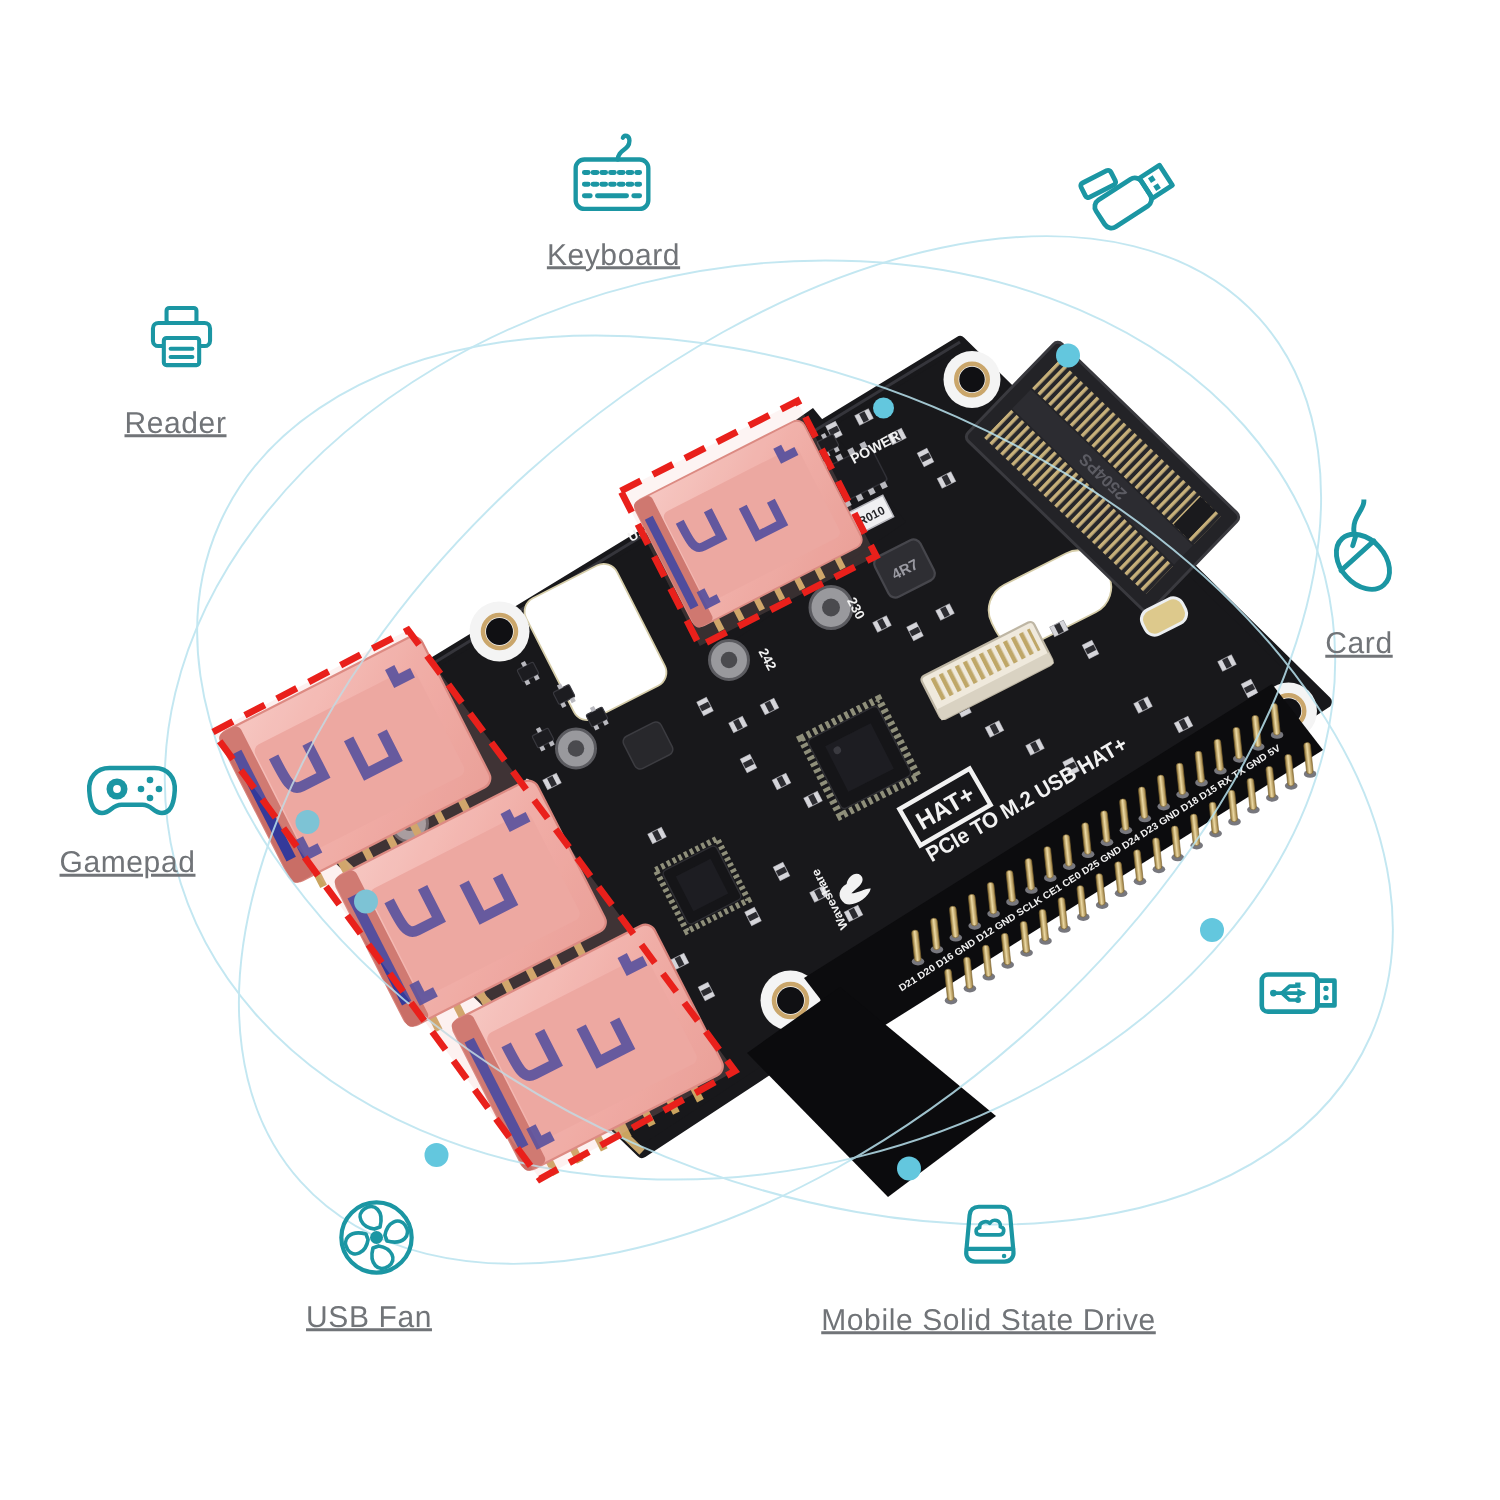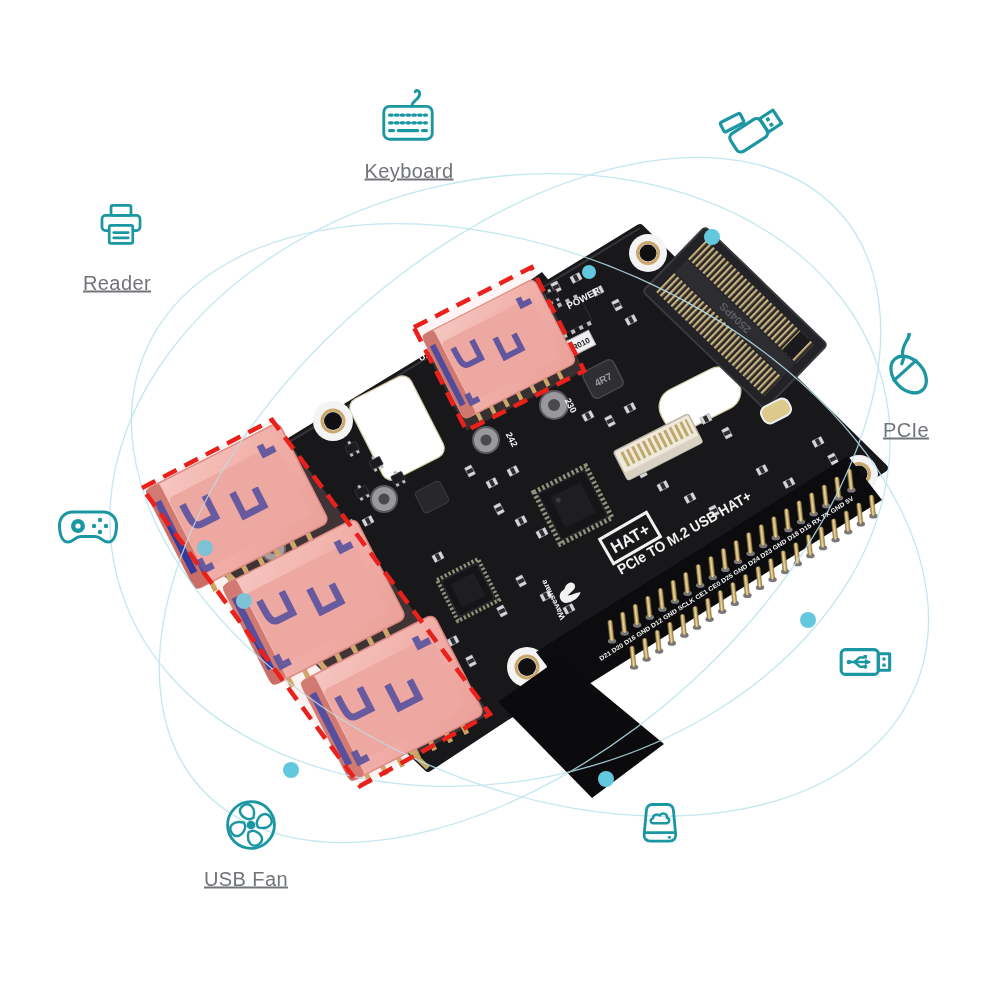--- a/index.html
+++ b/index.html
@@ -395,33 +395,34 @@
 <div class="pz" style="left:913px;top:368px">
   <svg class="icn" width="70" height="70" viewBox="0 0 64 64">
     <g transform="translate(28,38) rotate(-42)">
       <ellipse cx="0" cy="0" rx="13.5" ry="19"></ellipse>
       <line x1="-13.5" y1="-5" x2="13.5" y2="-5"></line>
       <line x1="2" y1="-11.5" x2="7" y2="-14.5"></line>
       <path d="M8,-17 C14,-26 24,-22 27,-30"></path>
     </g>
   </svg>
 </div>
-<div class="pz-label" style="left:906px;top:430px">PCIe</div>
+<div class="pz-label" style="left:906px;top:430px">Card</div>
 
 <div class="pz" style="left:88px;top:525px">
   <svg class="icn" width="72" height="64" viewBox="0 0 64 64">
     <path d="M17,19 h30 c9,0 14,6.5 13.5,15 c-0.5,8.5 -2.5,15 -8.5,15 c-6,0 -6.5,-5.5 -13,-5.5 h-14 c-6.5,0 -7,5.5 -13,5.5 c-6,0 -8,-6.5 -8.5,-15 C3,25.5 8,19 17,19 z"></path>
     <circle class="fillteal" cx="22" cy="33" r="7"></circle>
     <circle cx="22" cy="33" r="2.6" fill="#fff" stroke="none"></circle>
     <circle class="fillteal" cx="44" cy="27" r="2.2"></circle>
     <circle class="fillteal" cx="44" cy="39" r="2.2"></circle>
     <circle class="fillteal" cx="38" cy="33" r="2.2"></circle>
     <circle class="fillteal" cx="50" cy="33" r="2.2"></circle>
   </svg>
 </div>
+<div class="pz-label" style="left:85px;top:576px">Gamepad</div>
 
 <div class="pz" style="left:868px;top:661px">
   <svg class="icn" width="66" height="66" viewBox="0 0 64 64">
     <rect x="6" y="21" width="36" height="24" rx="4"></rect>
     <rect x="42" y="25" width="11" height="16"></rect>
     <circle class="fillteal" cx="47.5" cy="30" r="1.7"></circle>
     <circle class="fillteal" cx="47.5" cy="36" r="1.7"></circle>
     <circle class="fillteal" cx="13.5" cy="33" r="2.2"></circle>
     <line x1="15.5" y1="33" x2="33" y2="33" stroke-width="2.4"></line>
     <path class="fillteal" d="M35,33 l-6,-3 v6 z"></path>
@@ -447,14 +448,15 @@
 <div class="pz-label" style="left:246px;top:879px">USB Fan</div>
 
 <div class="pz" style="left:660px;top:827px">
   <svg class="icn" width="60" height="60" viewBox="0 0 64 64">
     <path d="M24,8 h16 c3.5,0 6,2.5 6.3,6 l2.4,26 c0.4,4 -2.3,7 -6.3,7 h-21 c-4,0 -6.7,-3 -6.3,-7 l2.4,-26 c0.3,-3.5 2.8,-6 6.5,-6 z"></path>
     <line x1="15.5" y1="38" x2="48.5" y2="38"></line>
     <circle class="fillteal" cx="42" cy="43" r="1.6"></circle>
     <path d="M25,28 h13.5 c3.8,0 4.6,-5 0.8,-5.8 c1,-4.6 -5.6,-6.4 -7.4,-2.4 c-2.8,-2.6 -8,-0.6 -7.2,3 c-3.6,0.4 -3.4,5.2 0.3,5.2 z" stroke-width="2.6"></path>
   </svg>
 </div>
+<div class="pz-label" style="left:659px;top:881px">Mobile Solid State Drive</div>
 
 </div>
 
 </body></html>

